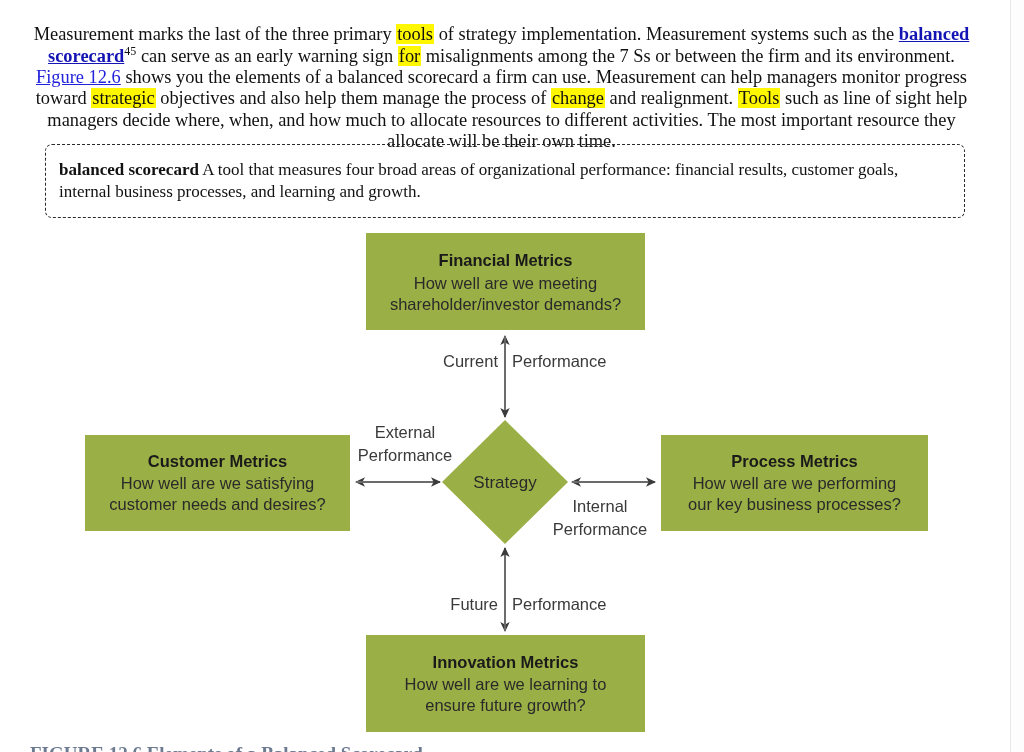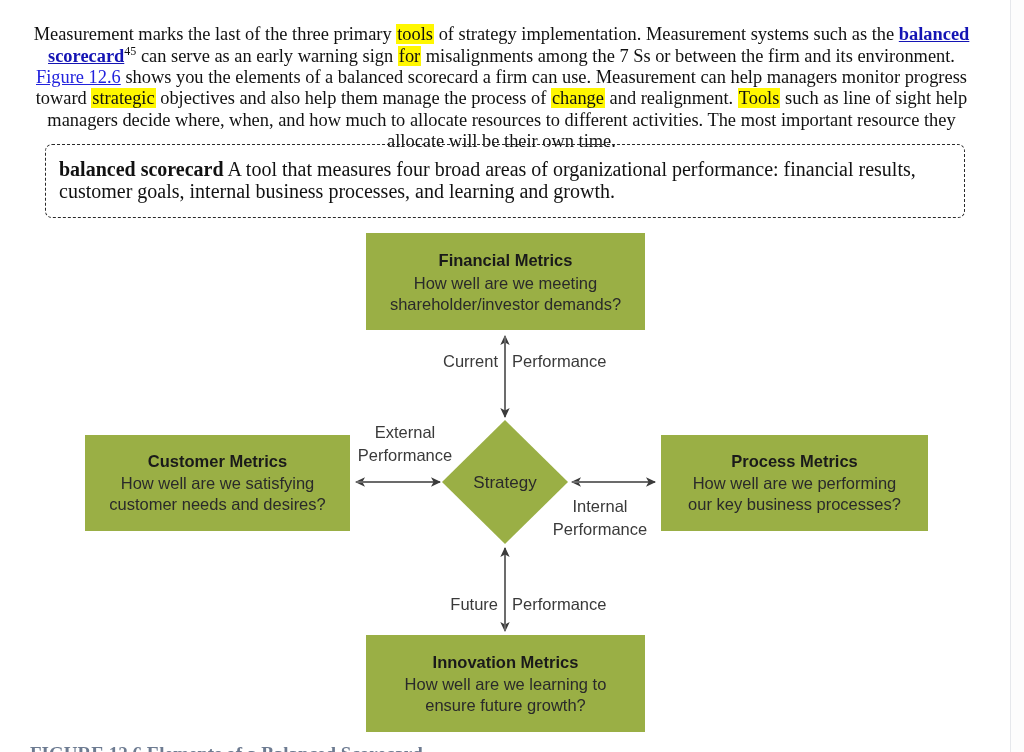--- a/index.html
+++ b/index.html
@@ -68,21 +68,21 @@
     top: 144px;
     width: 920px;
     height: 74px;
     border: 1.6px dashed #2a2a2a;
     border-radius: 7px;
     box-sizing: border-box;
     padding: 14px 15px 0 13px;
   }
   #definition-box .dtext {
     font-family: "Liberation Serif", serif;
-    font-size: 20px;
+    font-size: 17px;
     line-height: 21.5px;
     color: #111111;
   }
   #definition-box .dterm {
     font-weight: bold;
   }
 
   
   #figure {
     position: absolute;

